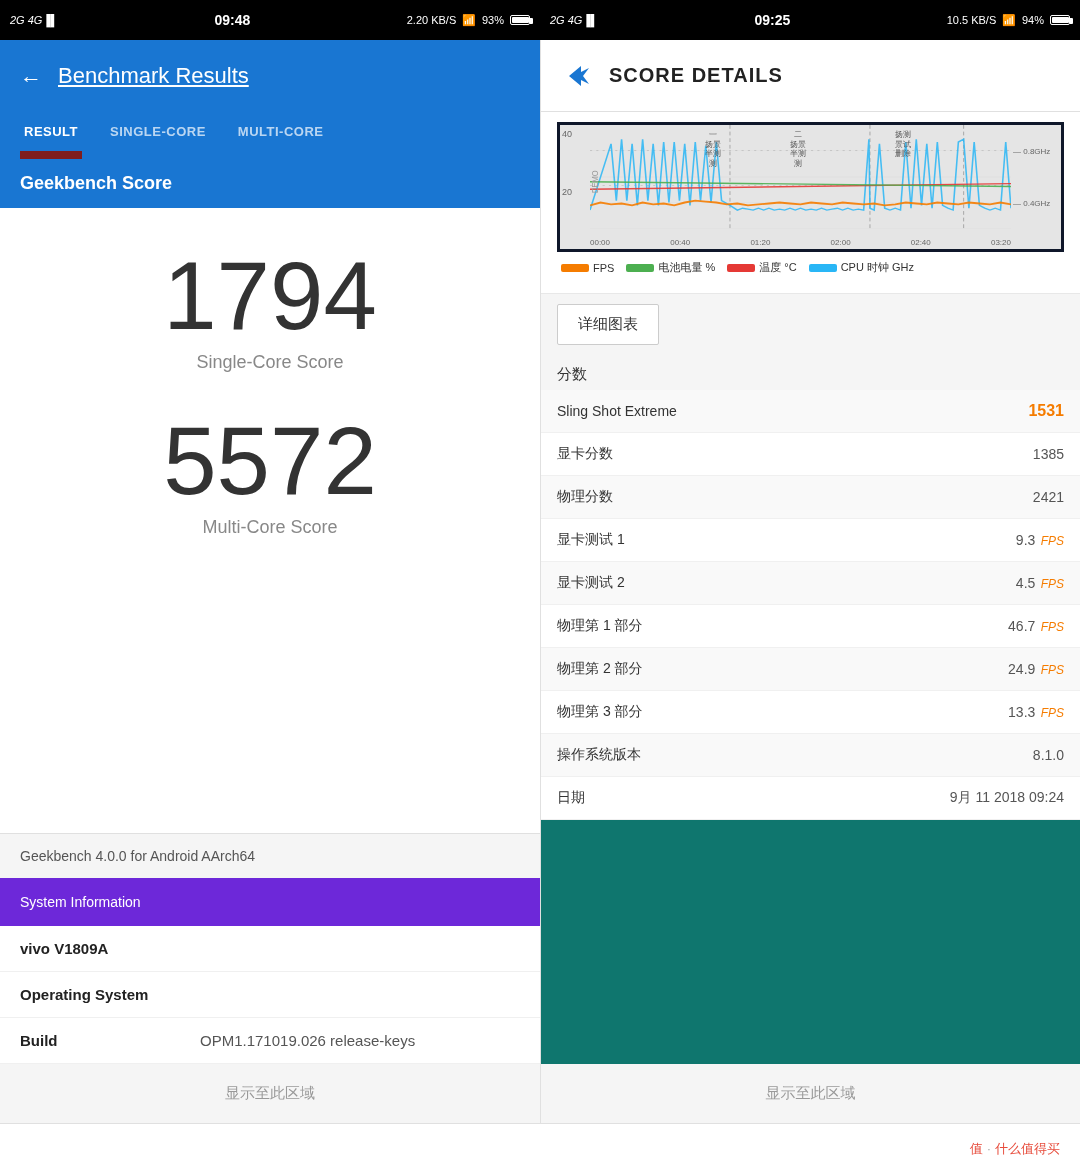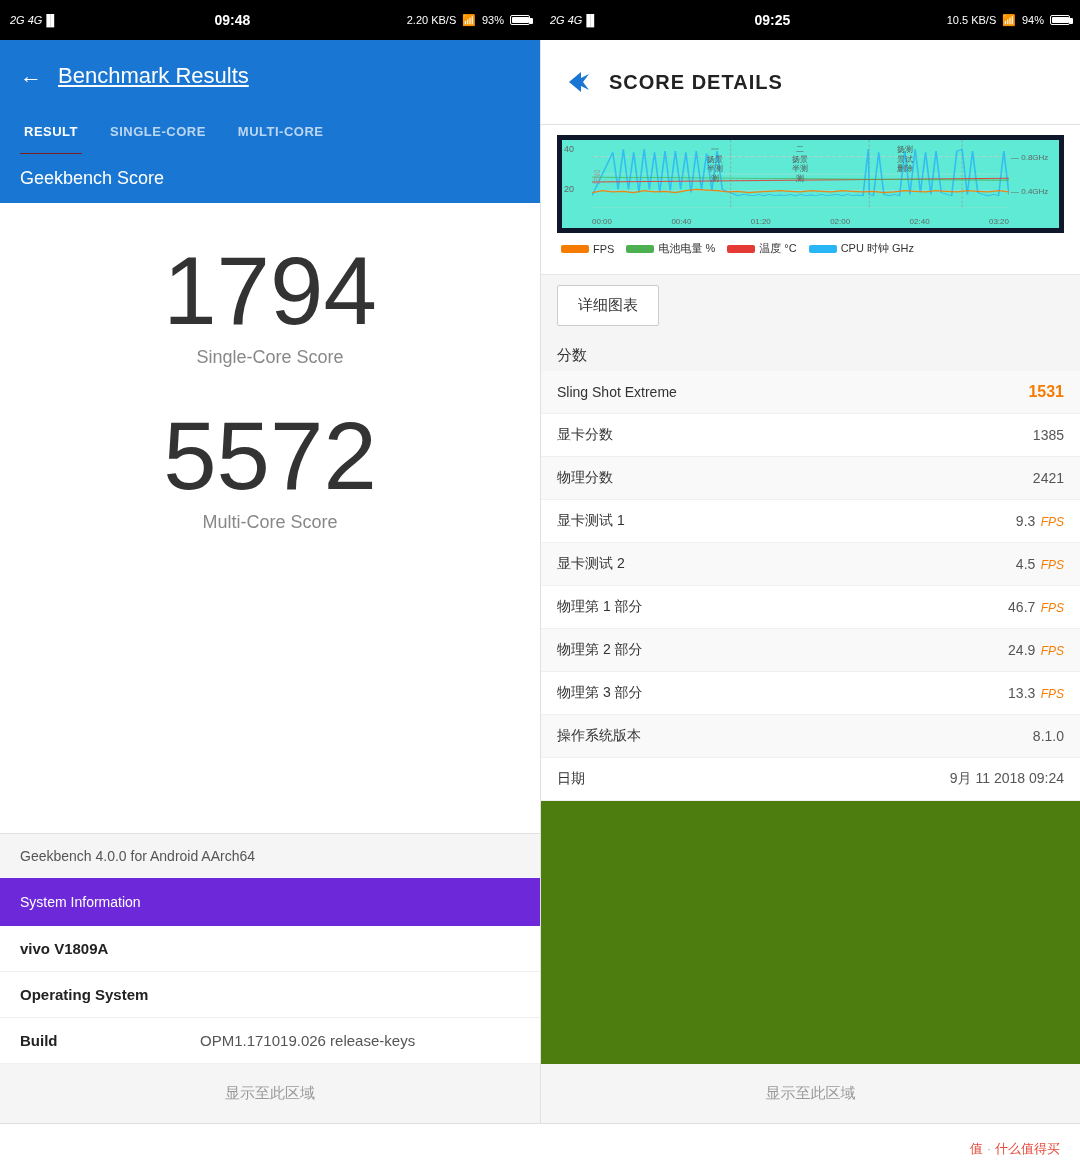--- a/index.html
+++ b/index.html
@@ -101,28 +101,28 @@
       color: rgba(255,255,255,0.7);
       font-size: 13px;
       font-weight: 600;
       padding: 12px 4px;
       cursor: pointer;
       letter-spacing: 0.5px;
       border-bottom: 3px solid transparent;
     }
     .left-tab.active {
       color: #fff;
-      border-bottom: 1px solid #7f1d1d;
+      border-bottom: 8px solid #7f1d1d;
     }
 
     .geekbench-score-header {
       background: #1976d2;
       color: #fff;
       font-size: 18px;
-      font-weight: 400;
+      font-weight: 700;
       padding: 14px 20px;
     }
 
     .scores-area {
       background: #fff;
       flex: 1;
       display: flex;
       flex-direction: column;
       align-items: center;
       padding: 40px 20px 20px;
@@ -196,21 +196,21 @@
       background: #f5f5f5;
       border-left: 1px solid #e0e0e0;
     }
 
     .right-header {
       background: #fff;
       padding: 16px 20px;
       display: flex;
       align-items: center;
       gap: 12px;
-      height: 85px;
+      height: 72px;
       border-bottom: 1px solid #e0e0e0;
     }
     .score-details-logo {
       width: 36px;
       height: 36px;
     }
     .right-header-title {
       font-size: 20px;
       font-weight: 700;
       color: #222;
@@ -218,23 +218,23 @@
     }
 
     .chart-area {
       background: #fff;
       padding: 10px 16px;
       border-bottom: 1px solid #e8e8e8;
     }
 
     .chart-container {
       position: relative;
-      height: 98px;
-      border: 5px solid #0f172a;
-      background: #5eead4;
+      height: 130px;
+      border: 3px solid #0f172a;
+      background: #e5e5e5;
       overflow: hidden;
     }
 
     .chart-y-axis {
       position: absolute;
       left: 0; top: 0; bottom: 0;
       width: 30px;
       display: flex;
       flex-direction: column;
       justify-content: space-between;
@@ -298,21 +298,21 @@
       color: #333;
     }
 
     .scores-label {
       padding: 10px 16px 6px;
       font-size: 15px;
       color: #333;
     }
 
     .score-table {
-      background: #4d7c0f;
+      background: #0f766e;
       flex: 1;
       overflow-y: auto;
     }
     .score-table-row {
       display: flex;
       justify-content: space-between;
       align-items: center;
       padding: 12px 16px;
       border-bottom: 1px solid #f0f0f0;
       font-size: 14px;

